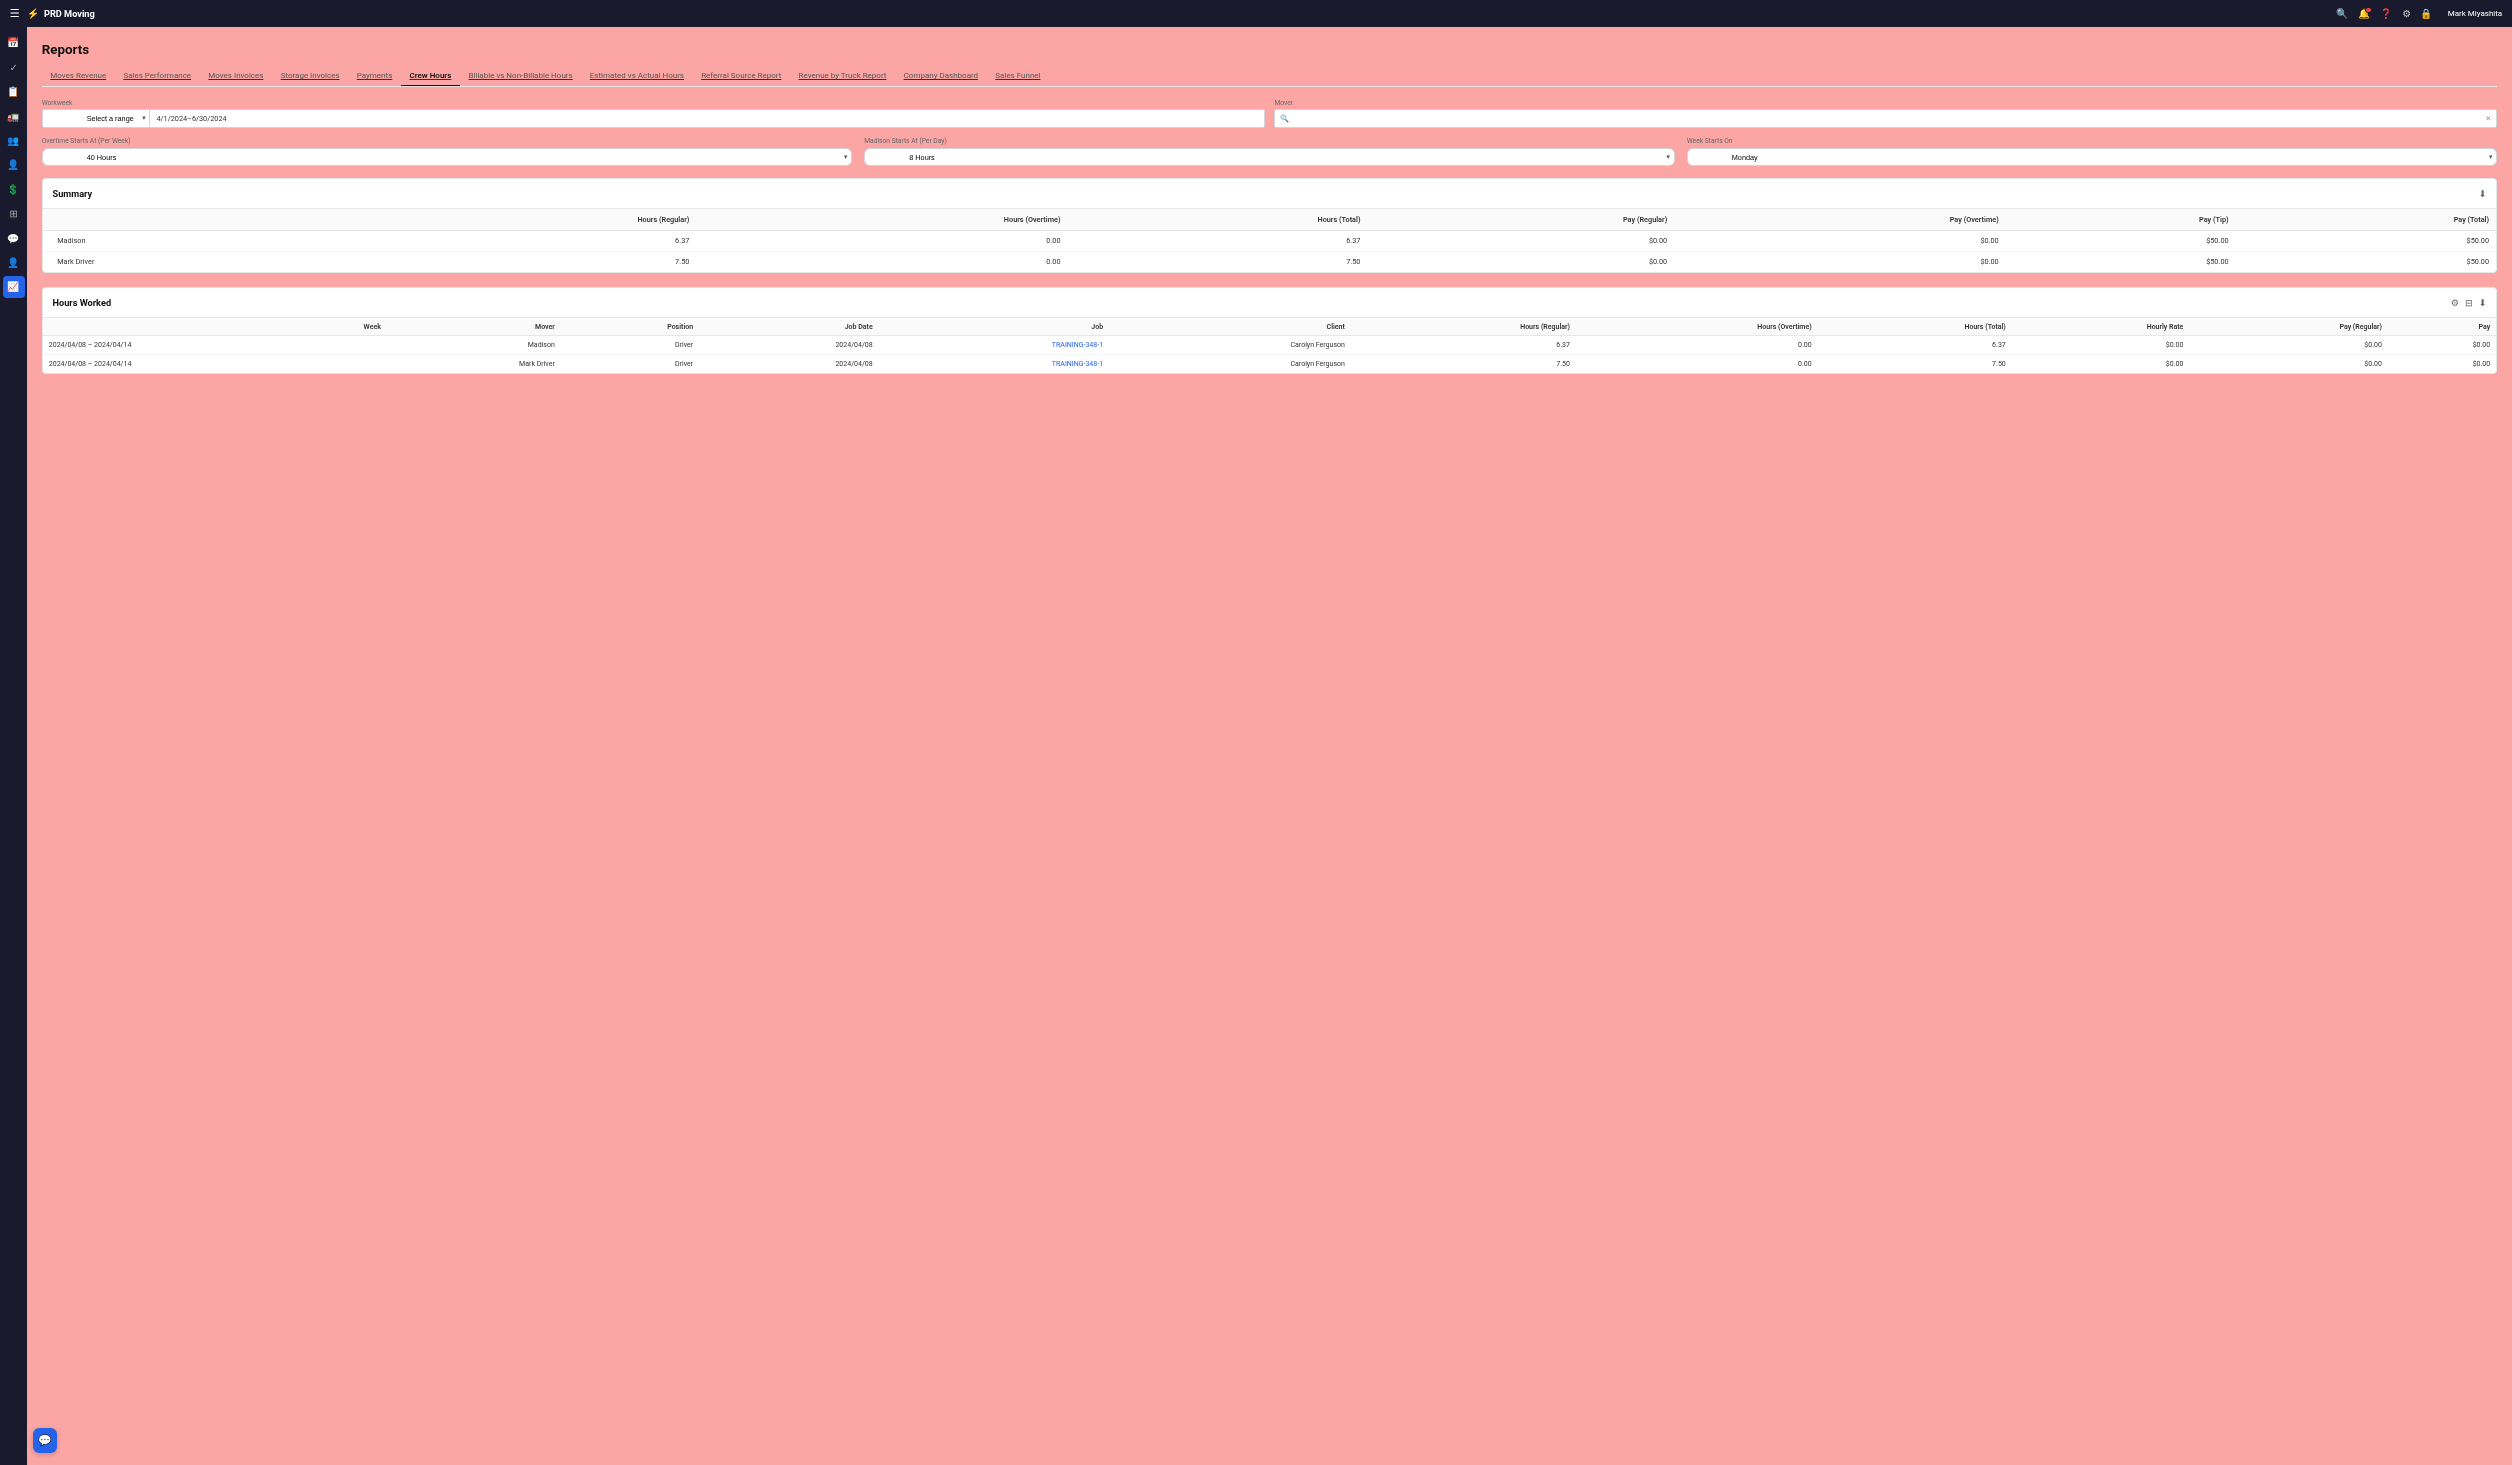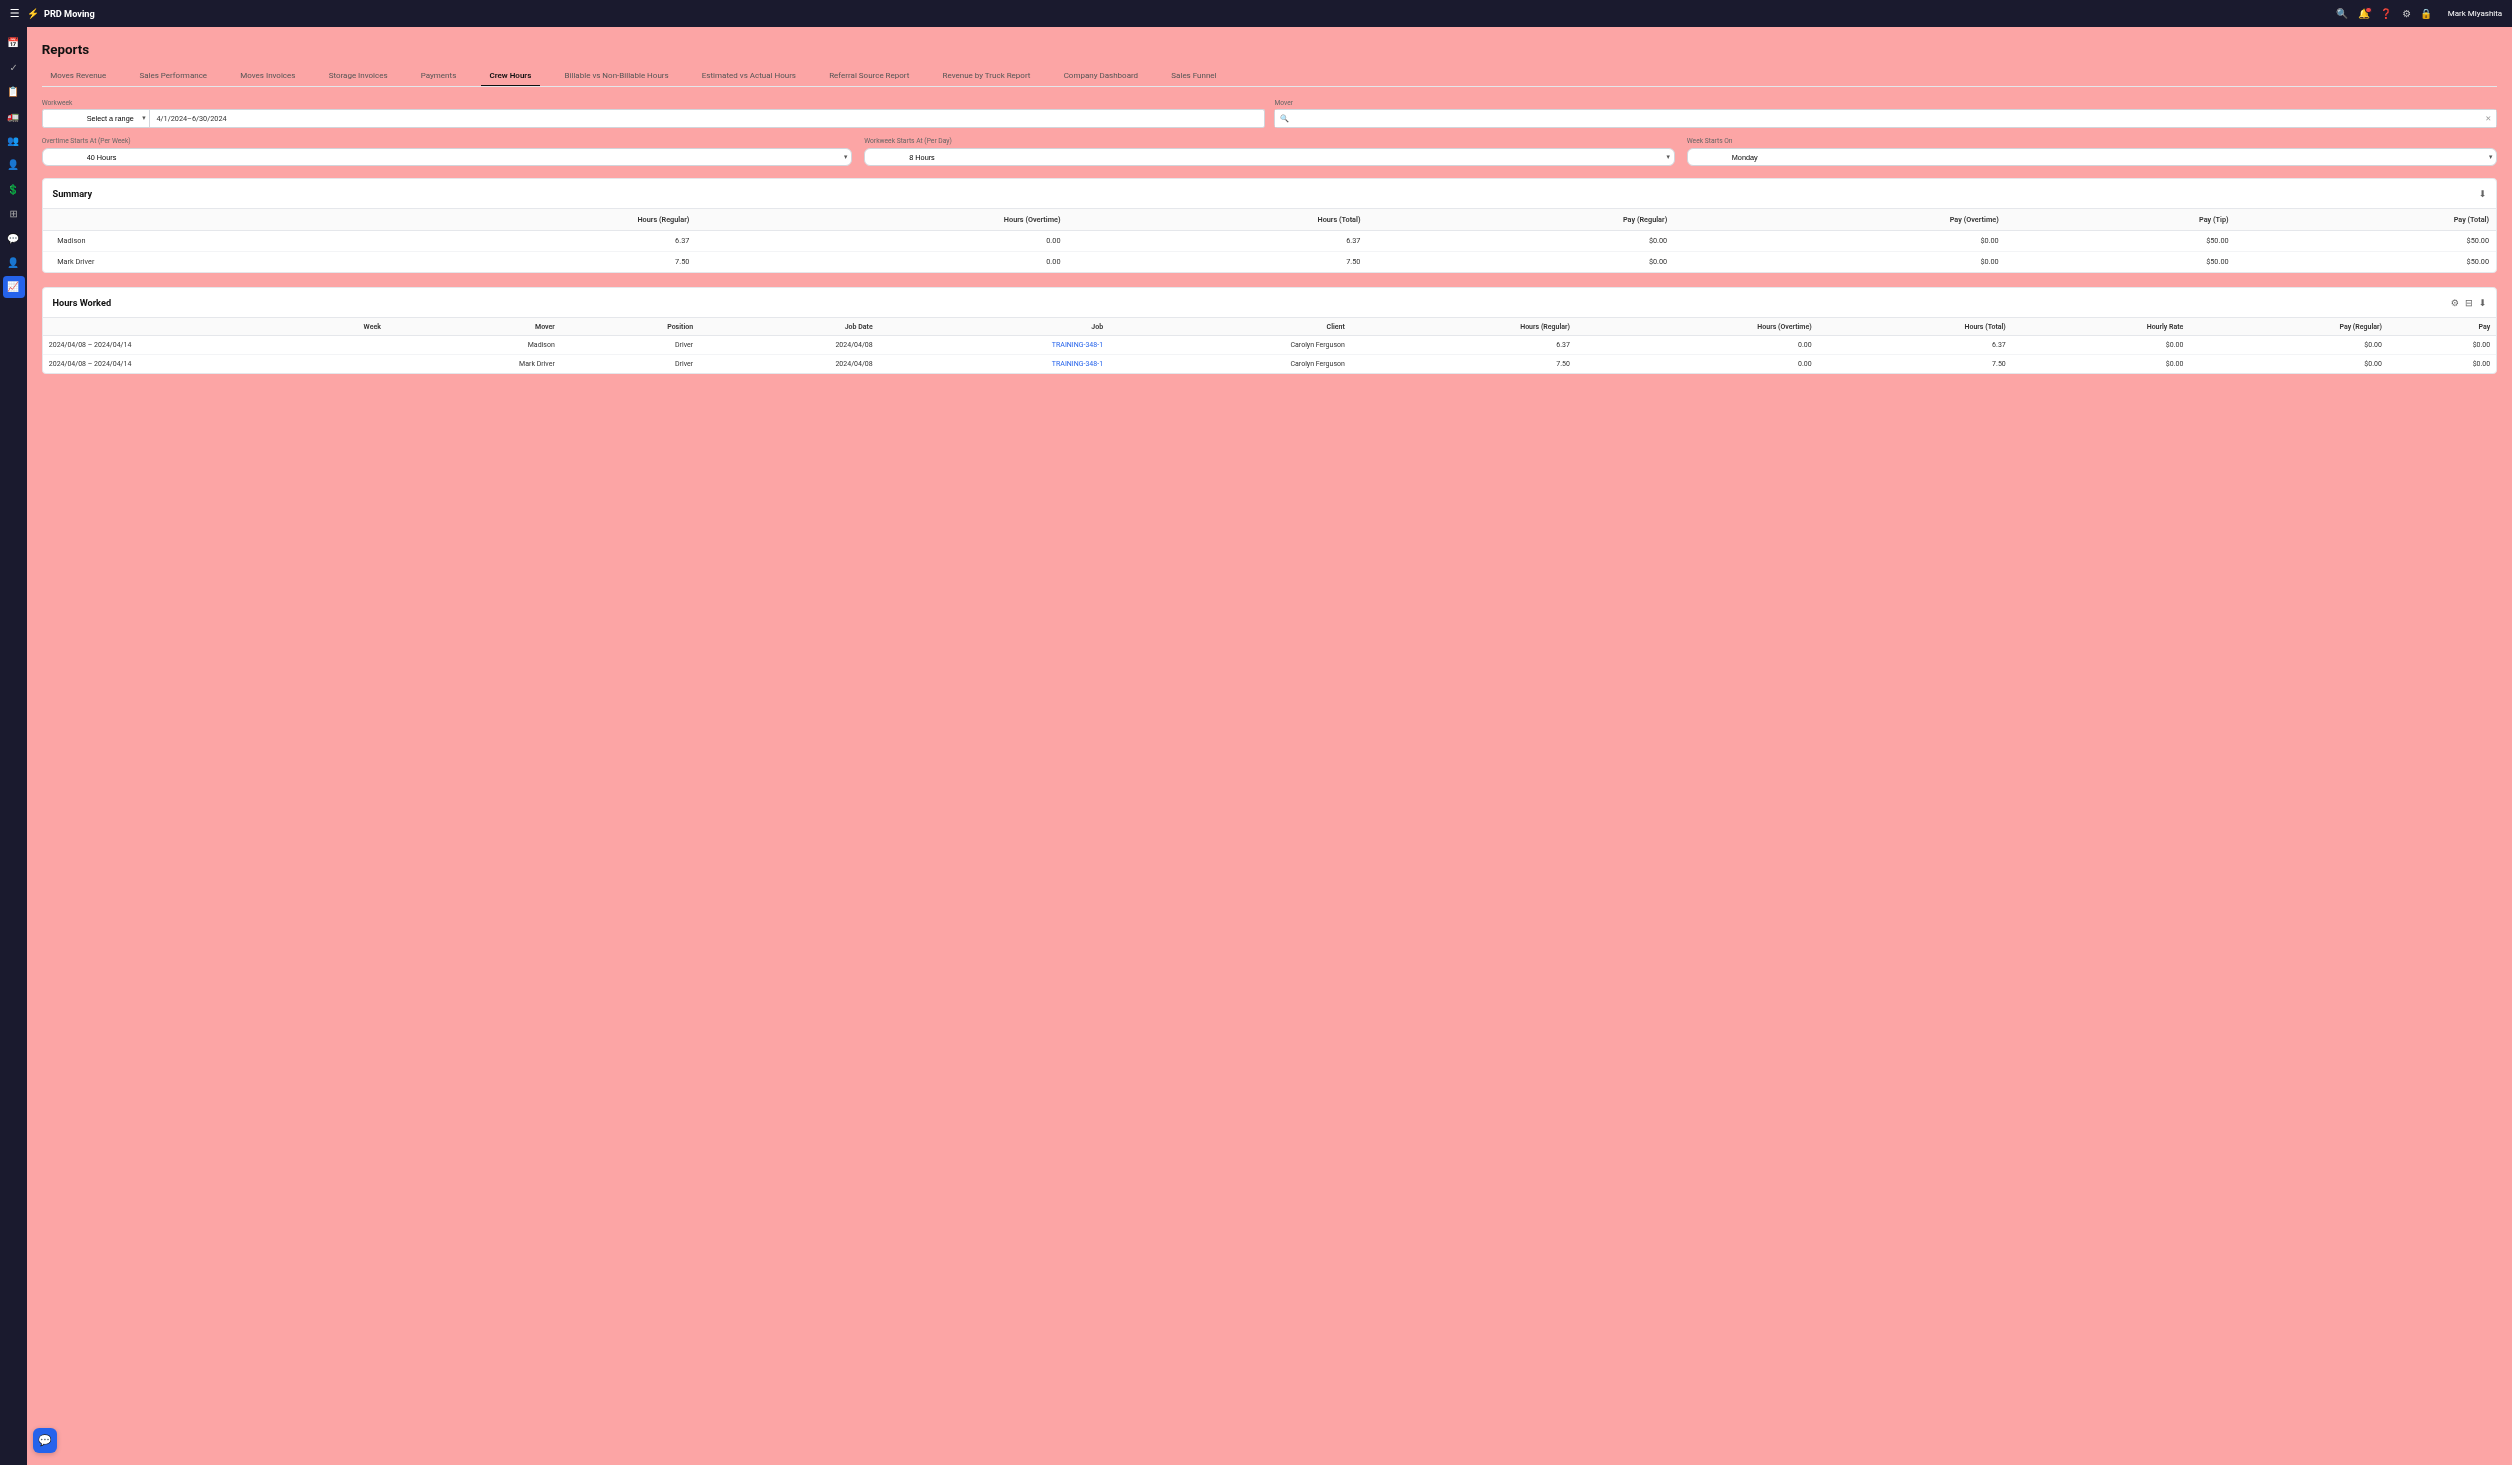--- a/index.html
+++ b/index.html
@@ -22,21 +22,21 @@
     .sidebar-item { width: 22px; height: 22px; display: flex; align-items: center; justify-content: center; border-radius: 3.7px; cursor: pointer; color: #aaa; font-size: 9.8px; }
     .sidebar-item.active-blue { background: #2563eb; color: white; }
 
     
     .content { flex: 1; overflow-y: auto; background: #fca5a5; padding: 14.7px; }
 
     
     .page-title { font-size: 13.4px; font-weight: 700; margin-bottom: 9.8px; color: #111; }
 
     
-    .tab-nav { display: flex; border-bottom: 0.6px solid #e5e7eb; margin-bottom: 12.2px; gap: 16px; overflow-x: auto; }
+    .tab-nav { display: flex; border-bottom: 0.6px solid #e5e7eb; margin-bottom: 12.2px; gap: 0; overflow-x: auto; text-decoration: underline; }
     .tab-item { padding: 4.9px 8.6px; cursor: pointer; color: #555; font-size: 8px; white-space: nowrap; border-bottom: 1.2px solid transparent; margin-bottom: -0.6px; }
     .tab-item.active { color: #111; border-bottom-color: #111; font-weight: 600; }
 
     
     .filters-grid { display: grid; grid-template-columns: 1fr 1fr; gap: 9.8px; margin-bottom: 9.8px; }
     .filter-group { display: flex; flex-direction: column; gap: 2.4px; }
     .filter-label { font-size: 6.7px; color: #666; }
     .filter-input-row { display: flex; align-items: center; gap: 0; }
     .filter-select { padding: 3.7px 6.1px; border: 0.6px solid #d1d5db; border-radius: 2.4px; font-size: 7.3px; background: white; cursor: pointer; }
     .filter-date { padding: 3.7px 6.1px; border: 0.6px solid #d1d5db; border-left: none; border-radius: 0 2.4px 2.4px 0; font-size: 7.3px; background: white; }
@@ -165,21 +165,21 @@
         <div class="filter-label">Overtime Starts At (Per Week)</div>
         <div class="select-wrapper">
           <select class="filter-select-full">
             <option>40 Hours</option>
             <option>44 Hours</option>
             <option>48 Hours</option>
           </select>
         </div>
       </div>
       <div class="filter-group">
-        <div class="filter-label">Workweek Starts At (Per Day)</div>
+        <div class="filter-label">Madison Starts At (Per Day)</div>
         <div class="select-wrapper">
           <select class="filter-select-full">
             <option>8 Hours</option>
             <option>10 Hours</option>
             <option>12 Hours</option>
           </select>
         </div>
       </div>
       <div class="filter-group">
         <div class="filter-label">Week Starts On</div>

